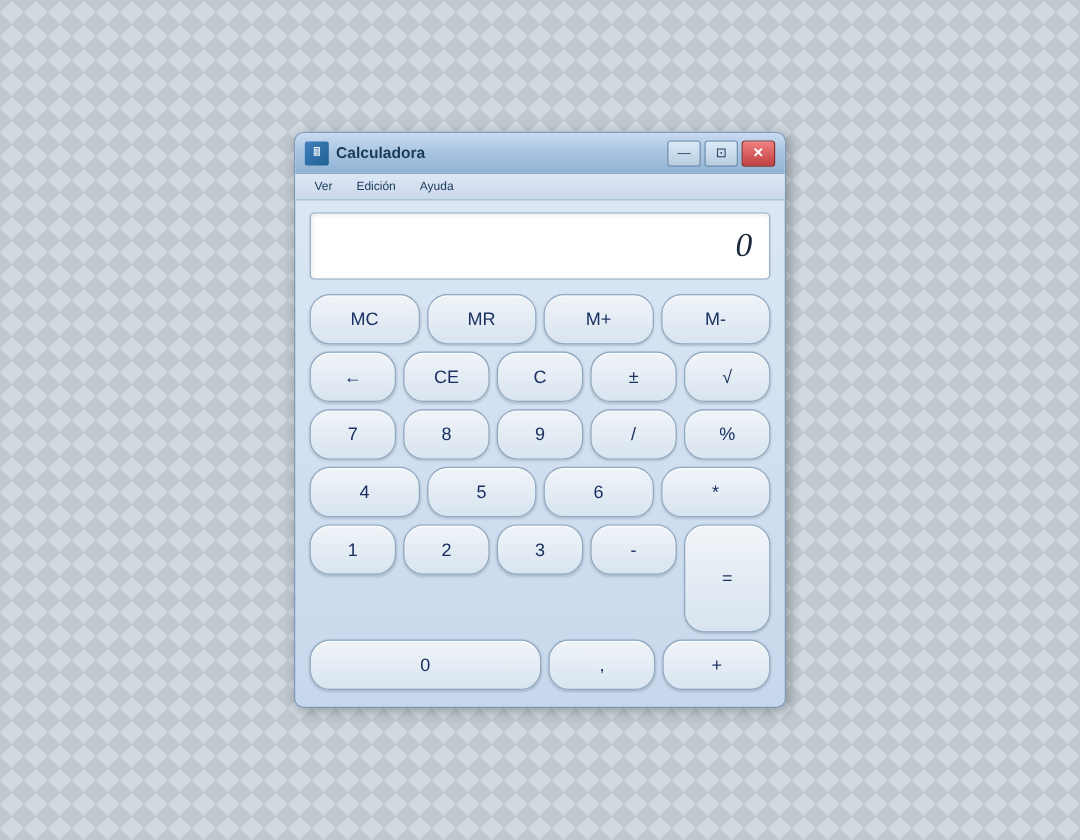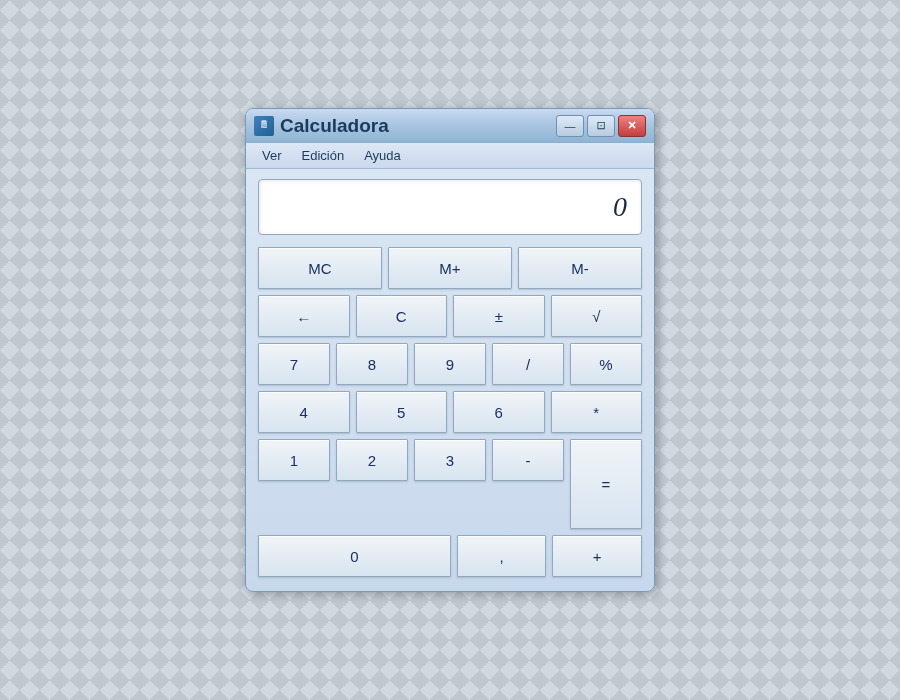--- a/index.html
+++ b/index.html
@@ -47,21 +47,21 @@
       border-radius: 2px;
       display: flex;
       align-items: center;
       justify-content: center;
       font-size: 10px;
       color: white;
     }
 
     .title-bar-text {
       flex: 1;
-      font-size: 19px;
+      font-size: 13px;
       font-weight: bold;
       color: #1a3a5a;
     }
 
     .title-bar-buttons {
       display: flex;
       gap: 3px;
     }
 
     .tb-btn {
@@ -87,21 +87,21 @@
 
     .menu-bar {
       background: linear-gradient(180deg, #dce8f5 0%, #ccd8ec 100%);
       padding: 3px 10px;
       display: flex;
       gap: 8px;
       border-bottom: 1px solid #a0b8d0;
     }
 
     .menu-item {
-      font-size: 13px;
+      font-size: 10px;
       color: #1a3a5a;
       padding: 2px 6px;
       cursor: pointer;
       border-radius: 3px;
     }
 
     .calc-body {
       padding: 10px 12px 14px;
     }
 
@@ -134,21 +134,21 @@
     .btn-row {
       display: flex;
       gap: 6px;
     }
 
     .calc-btn {
       flex: 1;
       height: 42px;
       background: linear-gradient(180deg, #f0f4f8 0%, #d8e4f0 100%);
       border: 1px solid #90a8c0;
-      border-radius: 1px;
+      border-radius: 17px;
       font-size: 15px;
       color: #1a3060;
       cursor: pointer;
       display: flex;
       align-items: center;
       justify-content: center;
       box-shadow: 0 1px 2px rgba(0,0,0,0.15), inset 0 1px 0 rgba(255,255,255,0.8);
       font-family: 'Segoe UI', sans-serif;
       transition: background 0.05s;
     }
@@ -186,26 +186,28 @@
   <div class="calc-body">
 
     <div class="display">
       <span class="display-value">0</span>
     </div>
 
     <div class="buttons-grid">
 
       <div class="btn-row">
         <button class="calc-btn">MC</button>
+        <button class="calc-btn">MR</button>
         <button class="calc-btn">M+</button>
         <button class="calc-btn">M-</button>
       </div>
 
       <div class="btn-row">
         <button class="calc-btn">←</button>
+        <button class="calc-btn">CE</button>
         <button class="calc-btn">C</button>
         <button class="calc-btn">±</button>
         <button class="calc-btn">√</button>
       </div>
 
       <div class="btn-row">
         <button class="calc-btn">7</button>
         <button class="calc-btn">8</button>
         <button class="calc-btn">9</button>
         <button class="calc-btn">/</button>

